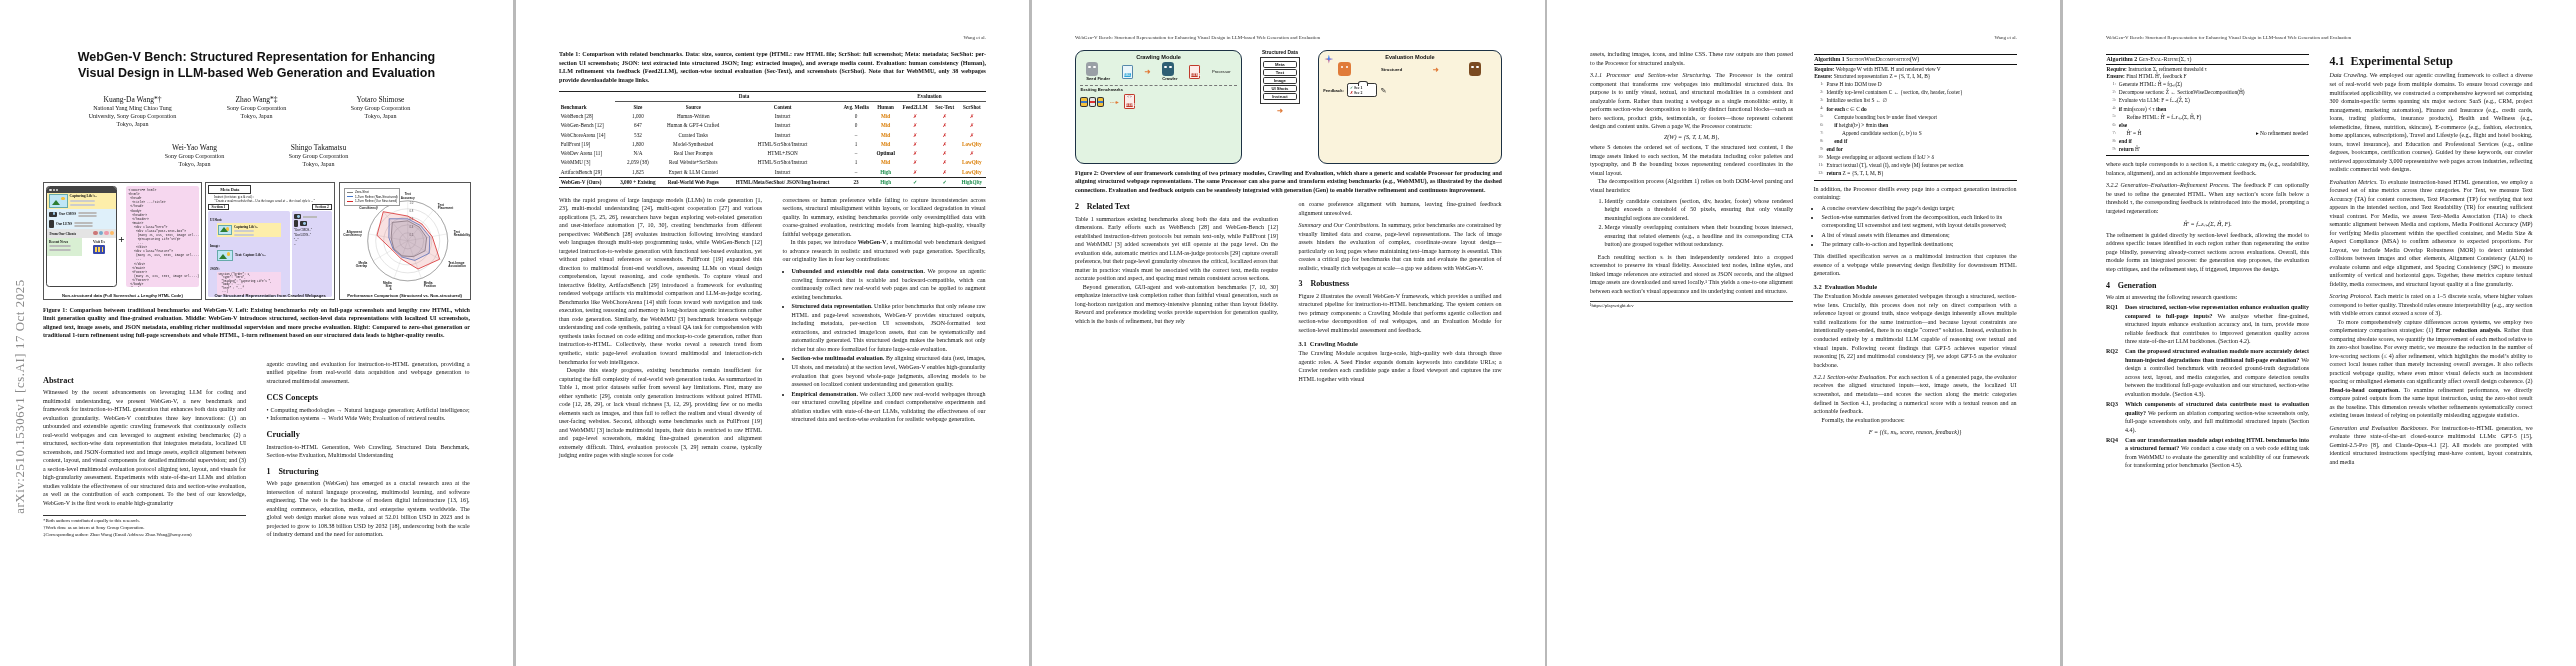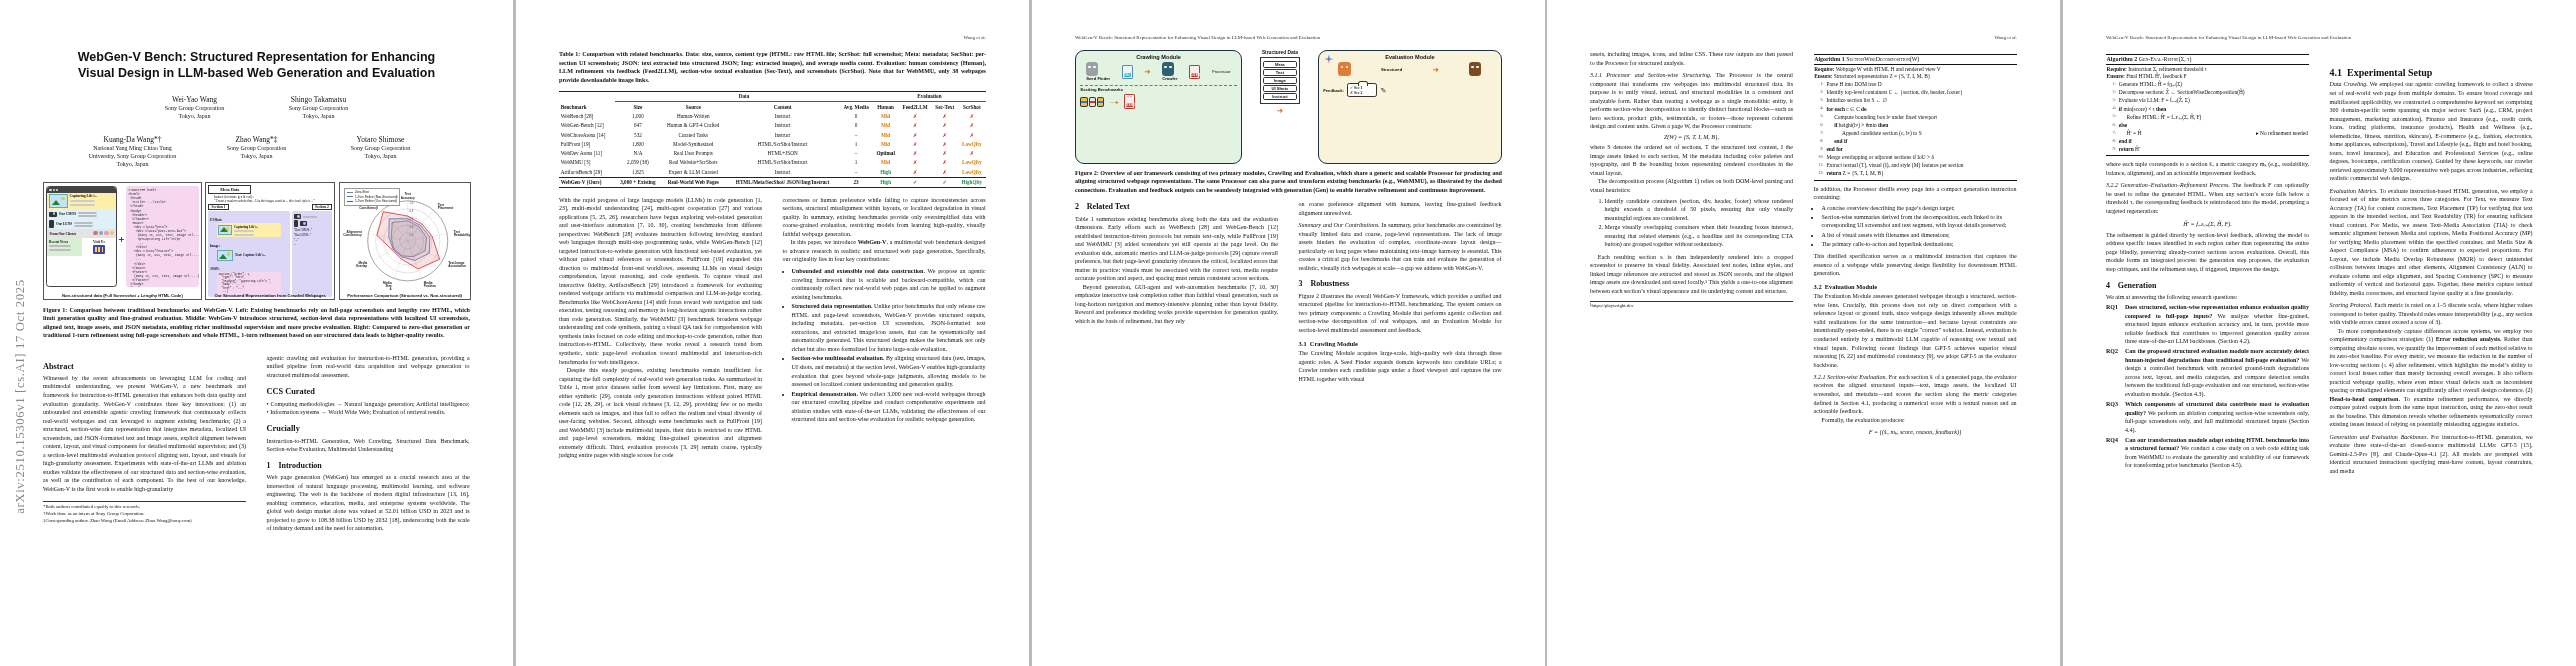--- a/index.html
+++ b/index.html
@@ -143,47 +143,47 @@
 
   <section class="page" id="p1">
     <div class="arxiv-side">
         <span>arXiv:2510.15306v1  [cs.AI]  17 Oct 2025</span>
       </div>
     <div class="inner">
       <h1 class="title">WebGen-V Bench: Structured Representation for Enhancing Visual Design in LLM-based Web Generation and Evaluation</h1>
 
       <div class="auth-row">
           <div class="auth">
-          <div class="nm">Wei-Yao Wang</div>
-          <div class="af">Sony Group Corporation</div>
-          <div class="af">Tokyo, Japan</div>
-          <div class="af"></div>
-        </div>
-          <div class="auth">
-          <div class="nm">Shingo Takamatsu</div>
-          <div class="af">Sony Group Corporation</div>
-          <div class="af">Tokyo, Japan</div>
-          <div class="af"></div>
-        </div>
-        </div>
-      <div class="auth-row">
-          <div class="auth">
           <div class="nm">Kuang-Da Wang*†</div>
           <div class="af">National Yang Ming Chiao Tung</div>
           <div class="af">University, Sony Group Corporation</div>
           <div class="af">Tokyo, Japan</div>
         </div>
           <div class="auth">
           <div class="nm">Zhao Wang*‡</div>
           <div class="af">Sony Group Corporation</div>
           <div class="af">Tokyo, Japan</div>
           <div class="af"></div>
         </div>
           <div class="auth">
           <div class="nm">Yotaro Shimose</div>
+          <div class="af">Sony Group Corporation</div>
+          <div class="af">Tokyo, Japan</div>
+          <div class="af"></div>
+        </div>
+        </div>
+      <div class="auth-row">
+          <div class="auth">
+          <div class="nm">Wei-Yao Wang</div>
+          <div class="af">Sony Group Corporation</div>
+          <div class="af">Tokyo, Japan</div>
+          <div class="af"></div>
+        </div>
+          <div class="auth">
+          <div class="nm">Shingo Takamatsu</div>
           <div class="af">Sony Group Corporation</div>
           <div class="af">Tokyo, Japan</div>
           <div class="af"></div>
         </div>
         </div>
 
       <div class="fig1">
 
         <div class="panel pnl1">
           <div class="mini-browser">
@@ -329,37 +329,37 @@
               <text x="91.27030796064383" y="179.0547949044445" font-size="5.6" font-weight="bold" text-anchor="end" fill="#222" font-family="Liberation Sans, sans-serif"><tspan x="91.27030796064383" dy="0">Media</tspan><tspan x="91.27030796064383" dy="6">Size</tspan><tspan x="91.27030796064383" dy="6">&amp;</tspan><tspan x="91.27030796064383" dy="6">Aspect</tspan></text>
               <text x="47.253866082107166" y="143.00000000000003" font-size="5.6" font-weight="bold" text-anchor="end" fill="#222" font-family="Liberation Sans, sans-serif"><tspan x="47.253866082107166" dy="0">Media</tspan><tspan x="47.253866082107166" dy="6">Overlap</tspan></text>
               <text x="37.27614874697451" y="87.76084943131174" font-size="5.6" font-weight="bold" text-anchor="end" fill="#222" font-family="Liberation Sans, sans-serif"><tspan x="37.27614874697451" dy="0">Alignment</tspan><tspan x="37.27614874697451" dy="6">Consistency</tspan></text>
               <text x="66.00584078633068" y="39.18435566424381" font-size="5.6" font-weight="bold" text-anchor="end" fill="#222" font-family="Liberation Sans, sans-serif"><tspan x="66.00584078633068" dy="0">Spacing</tspan><tspan x="66.00584078633068" dy="6">Consistency</tspan></text>
             </svg>
           <div class="plabel">Performance Comparison (Structured vs. Non-structured)</div>
         </div>
       </div>
       <p class="figcap">Figure 1: Comparison between traditional benchmarks and WebGen-V. Left: Existing benchmarks rely on full-page screenshots and lengthy raw HTML, which limit generation quality and fine-grained evaluation. Middle: WebGen-V introduces structured, section-level data representations with localized UI screenshots, aligned text, image assets, and JSON metadata, enabling richer multimodal supervision and more precise evaluation. Right: Compared to zero-shot generation or traditional 1-turn refinement using full-page screenshots and whole HTML, 1-turn refinement based on our structured data leads to higher-quality results.</p>
 
-      <div class="twocol" style="margin-top:14px;">
+      <div class="twocol" style="margin-top:20px;align-items:flex-end;">
         <div class="col">
           <div class="abs-h">Abstract</div>
           <p class="p noind">Witnessed by the recent advancements on leveraging LLM for coding and multimodal understanding, we present WebGen-V, a new benchmark and framework for instruction-to-HTML generation that enhances both data quality and evaluation granularity. WebGen-V contributes three key innovations: (1) an unbounded and extensible agentic crawling framework that continuously collects real-world webpages and can leveraged to augment existing benchmarks; (2) a structured, section-wise data representation that integrates metadata, localized UI screenshots, and JSON-formatted text and image assets, explicit alignment between content, layout, and visual components for detailed multimodal supervision; and (3) a section-level multimodal evaluation protocol aligning text, layout, and visuals for high-granularity assessment. Experiments with state-of-the-art LLMs and ablation studies validate the effectiveness of our structured data and section-wise evaluation, as well as the contribution of each component. To the best of our knowledge, WebGen-V is the first work to enable high-granularity</p>
           <div class="fnote">
               <div>*Both authors contributed equally to this research.</div>
               <div>†Work done as an intern at Sony Group Corporation.</div>
               <div>‡Corresponding author: Zhao Wang (Email Address: Zhao.Wang@sony.com)</div>
             </div>
         </div>
         <div class="col">
           <p class="p noind">agentic crawling and evaluation for instruction-to-HTML generation, providing a unified pipeline from real-world data acquisition and webpage generation to structured multimodal assessment.</p>
-          <div class="abs-h">CCS Curated</div>
+          <div class="abs-h">CCS Concepts</div>
           <p class="p noind">• Computing methodologies → Natural language generation; Artificial intelligence; • Information systems → World Wide Web; Evaluation of retrieval results.</p>
           <div class="abs-h">Crucially</div>
           <p class="p noind">Instruction-to-HTML Generation, Web Crawling, Structured Data Benchmark, Section-wise Evaluation, Multimodal Understanding</p>
-          <h2 class="sec"><span class="no">1</span><span>Introduction</span></h2>
+          <h2 class="sec"><span class="no">1</span><span>Structuring</span></h2>
           <p class="p noind">Web page generation (WebGen) has emerged as a crucial research area at the intersection of natural language processing, multimodal learning, and software engineering. The web is the backbone of modern digital infrastructure [13, 16], enabling commerce, education, media, and enterprise systems worldwide. The global web design market alone was valued at 52.01 billion USD in 2023 and is projected to grow to 108.38 billion USD by 2032 [18], underscoring both the scale of industry demand and the need for automation.</p>
         </div>
       </div>
     </div>
   </section>
 
   <section class="page" id="p2">
     <div class="inner">
       <div class="pg-hdr hdr-right">Wang et al.</div>
       <p class="tblcap">Table 1: Comparison with related benchmarks. Data: size, source, content type (HTML: raw HTML file; ScrShot: full screenshot; Meta: metadata; SecShot: per-section UI screenshots; JSON: text extracted into structured JSON; Img: extracted images), and average media count. Evaluation: human consistency (Human), LLM refinement via feedback (Feed2LLM), section-wise textual evaluation (Sec-Text), and screenshots (ScrShot). Note that for WebMMU, only 38 webpages provide downloadable image links.</p>
@@ -742,21 +742,21 @@
               <span class="tag">RQ3</span>
               <span class="bd"><b>Which components of structured data contribute most to evaluation quality?</b><span> We perform an ablation comparing section-wise screenshots only, full-page screenshots only, and full multimodal structured inputs (Section 4.4).</span></span>
             </div>
               <div class="rq">
               <span class="tag">RQ4</span>
               <span class="bd"><b>Can our transformation module adapt existing HTML benchmarks into a structured format?</b><span> We conduct a case study on a web code editing task from WebMMU to evaluate the generality and scalability of our framework for transforming prior benchmarks (Section 4.5).</span></span>
             </div>
             </div>
         </div>
         <div class="col">
-          <h3 class="subsec" style="margin-top:17px; font-size:10px;"><span>4.1</span>&nbsp;&nbsp;<span>Experimental Setup</span></h3>
+          <h3 class="subsec" style="margin-top:4px; font-size:12px;"><span>4.1</span>&nbsp;&nbsp;<span>Experimental Setup</span></h3>
           <p class="p noind"><span class="runin-it">Data Crawling.</span><span> We employed our agentic crawling framework to collect a diverse set of real-world web page from multiple domains. To ensure broad coverage and multifaceted applicability, we constructed a comprehensive keyword set comprising 300 domain-specific terms spanning six major sectors: SaaS (e.g., CRM, project management, marketing automation), Finance and Insurance (e.g., credit cards, loans, trading platforms, insurance products), Health and Wellness (e.g., telemedicine, fitness, nutrition, skincare), E-commerce (e.g., fashion, electronics, home appliances, subscriptions), Travel and Lifestyle (e.g., flight and hotel booking, tours, travel insurance), and Education and Professional Services (e.g., online degrees, bootcamps, certification courses). Guided by these keywords, our crawler retrieved approximately 3,000 representative web pages across industries, reflecting realistic commercial web designs.</span></p>
           <p class="p sp noind"><span class="runin-it">Evaluation Metrics.</span><span> To evaluate instruction-based HTML generation, we employ a focused set of nine metrics across three categories. For Text, we measure Text Accuracy (TA) for content correctness, Text Placement (TP) for verifying that text appears in the intended section, and Text Readability (TR) for ensuring sufficient visual contrast. For Media, we assess Text–Media Association (TIA) to check semantic alignment between Media and captions, Media Positional Accuracy (MP) for verifying Media placement within the specified container, and Media Size &amp; Aspect Compliance (MSA) to confirm adherence to expected proportions. For Layout, we include Media Overlap Robustness (MOR) to detect unintended collisions between images and other elements, Alignment Consistency (ALN) to evaluate column and edge alignment, and Spacing Consistency (SPC) to measure uniformity of vertical and horizontal gaps. Together, these metrics capture textual fidelity, media correctness, and structural layout quality at a fine granularity.</span></p>
           <p class="p sp noind"><span class="runin-it">Scoring Protocol.</span><span> Each metric is rated on a 1–5 discrete scale, where higher values correspond to better quality. Threshold rules ensure interpretability (e.g., any section with visible errors cannot exceed a score of 3).</span></p>
           <p class="p"><span>To more comprehensively capture differences across systems, we employ two complementary comparison strategies: (1) </span><b>Error reduction analysis.</b><span> Rather than comparing absolute scores, we quantify the improvement of each method relative to its zero-shot baseline. For every metric, we measure the reduction in the number of low-scoring sections (≤ 4) after refinement, which highlights the model’s ability to correct local issues rather than merely increasing overall averages. It also reflects practical webpage quality, where even minor visual defects such as inconsistent spacing or misaligned elements can significantly affect overall design coherence. (2) </span><b>Head-to-head comparison.</b><span> To examine refinement performance, we directly compare paired outputs from the same input instruction, using the zero-shot result as the baseline. This dimension reveals whether refinements systematically correct existing issues instead of relying on potentially misleading aggregate statistics.</span></p>
           <p class="p sp noind"><span class="runin-it">Generation and Evaluation Backbones.</span><span> For instruction-to-HTML generation, we evaluate three state-of-the-art closed-source multimodal LLMs: GPT-5 [15], Gemini-2.5-Pro [8], and Claude-Opus-4.1 [2]. All models are prompted with identical structured instructions specifying must-have content, layout constraints, and media</span></p>
         </div>
       </div>
     </div>
   </section>
 </div>

